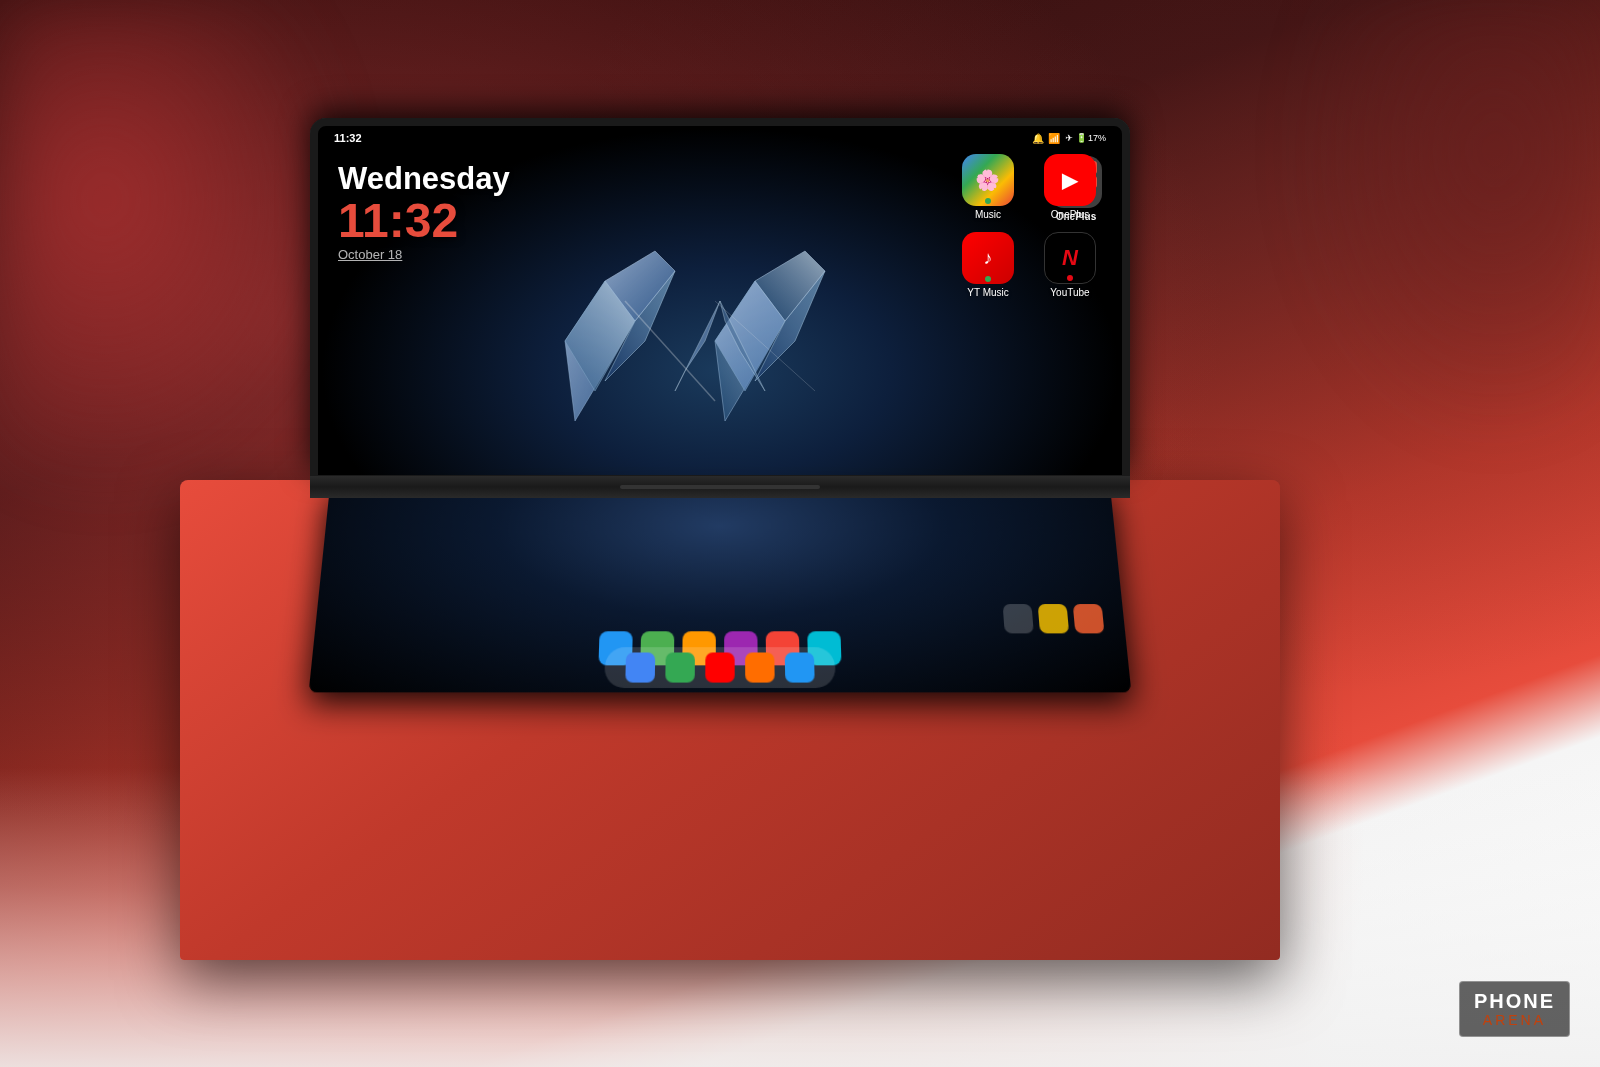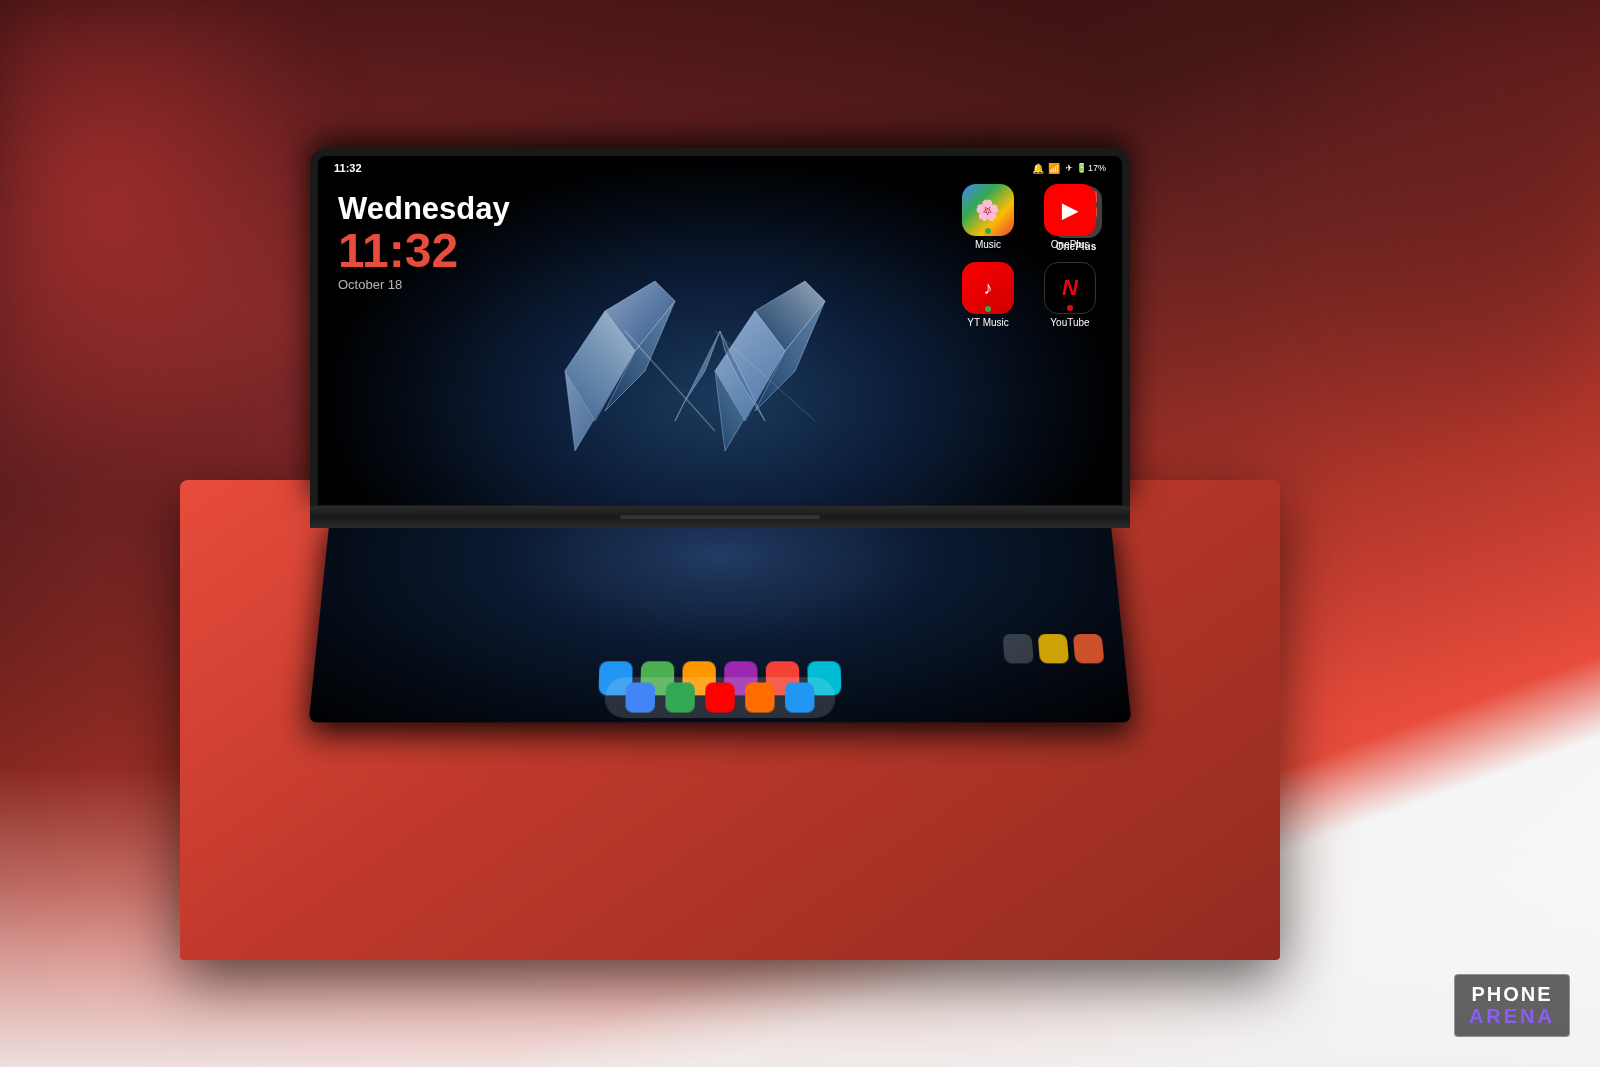--- a/index.html
+++ b/index.html
@@ -47,31 +47,31 @@
       text-align: center;
     }
     .watermark-line1 {
       color: #fff;
       font-size: 20px;
       font-weight: 900;
       letter-spacing: 2px;
       line-height: 1.1;
     }
     .watermark-line2 {
-      color: #8b5cf6;
-      font-size: 20px;
-      font-weight: 700;
+      color: #c2410c;
+      font-size: 14px;
+      font-weight: 400;
       letter-spacing: 3px;
     }
 
     
     .phone-container {
       position: absolute;
       left: 310px;
-      top: 148px;
+      top: 118px;
       width: 665px;
       height: 580px;
     }
 
     
     .phone-upper {
       position: absolute;
       left: 0;
       top: 0;
       width: 820px;
@@ -172,20 +172,21 @@
       font-weight: 700;
       line-height: 1;
       text-shadow: 0 1px 8px rgba(0,0,0,0.9);
     }
 
     .date-date {
       color: rgba(255,255,255,0.7);
       font-size: 13px;
       font-weight: 400;
       margin-top: 2px;
+      text-decoration: underline;
     }
 
     
     .app-grid {
       position: absolute;
       right: 20px;
       top: 28px;
       display: grid;
       grid-template-columns: repeat(2, 64px);
       gap: 12px 18px;

